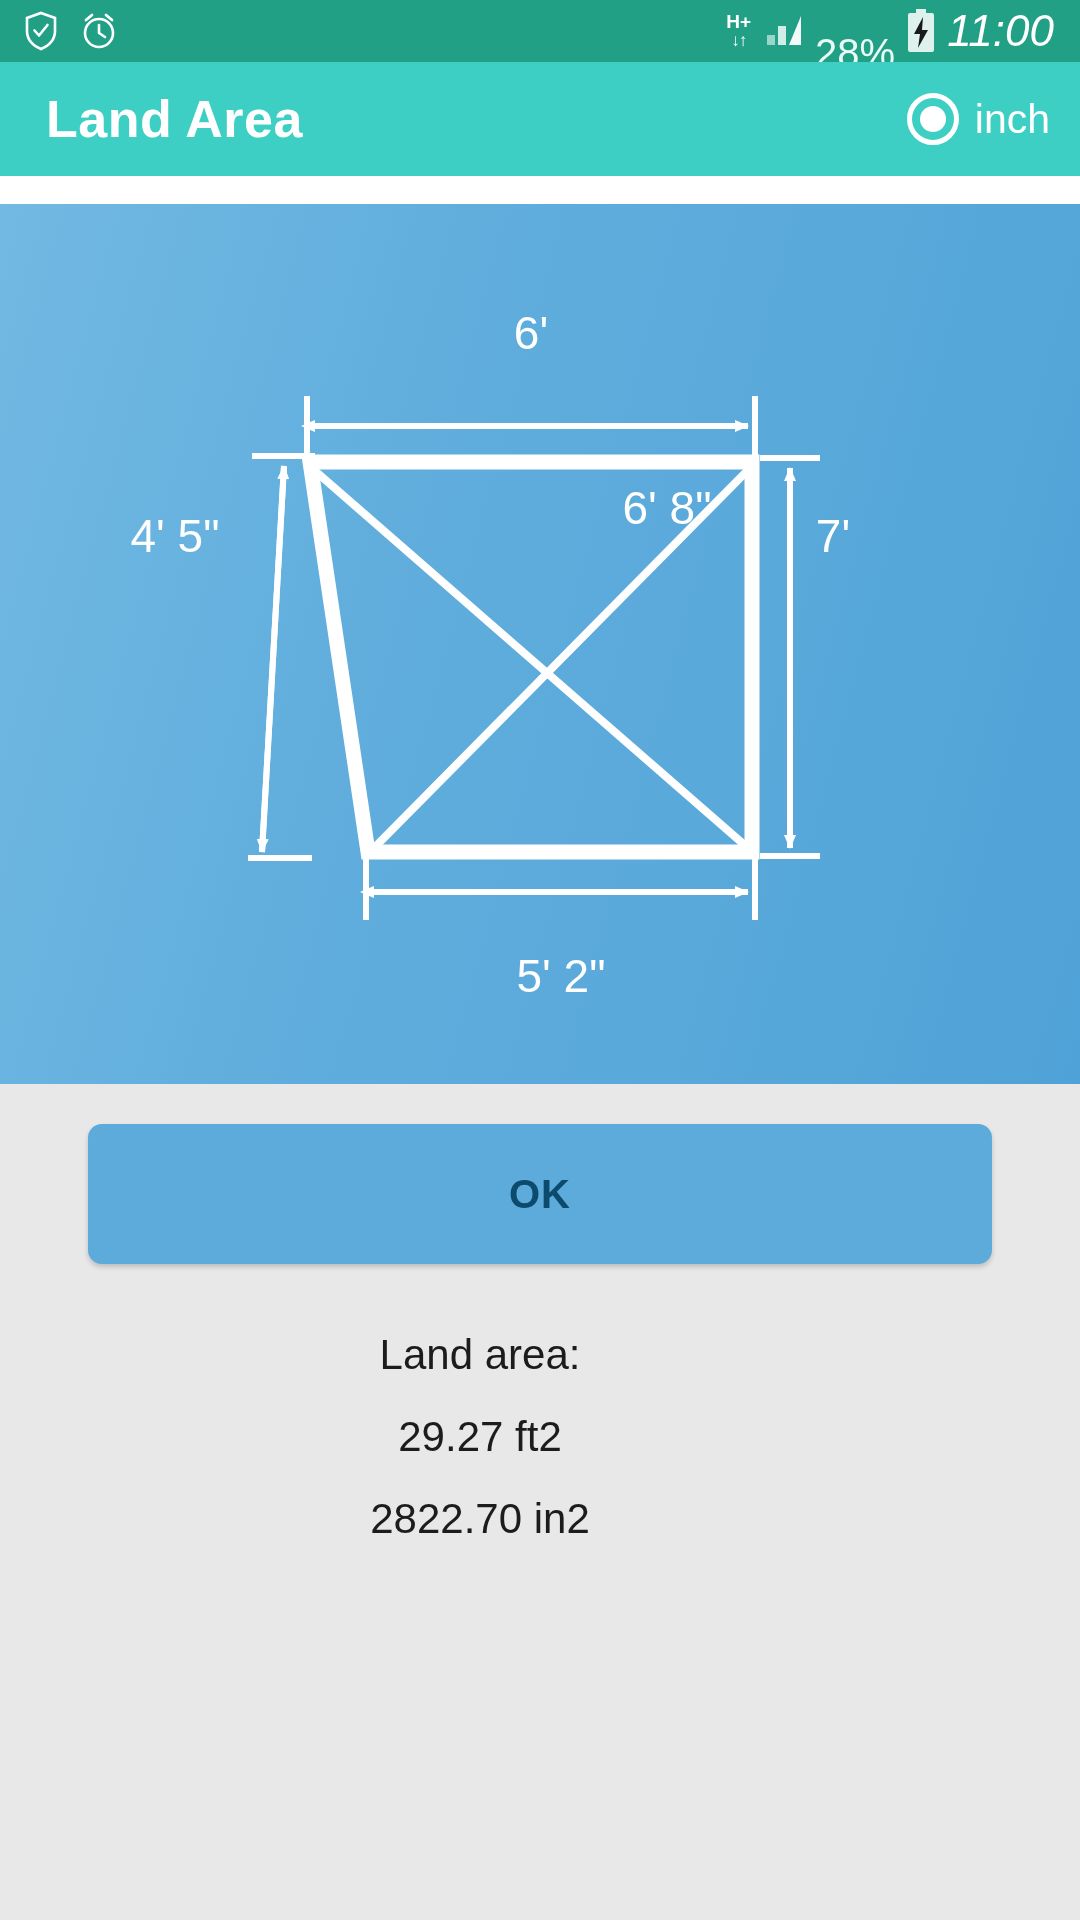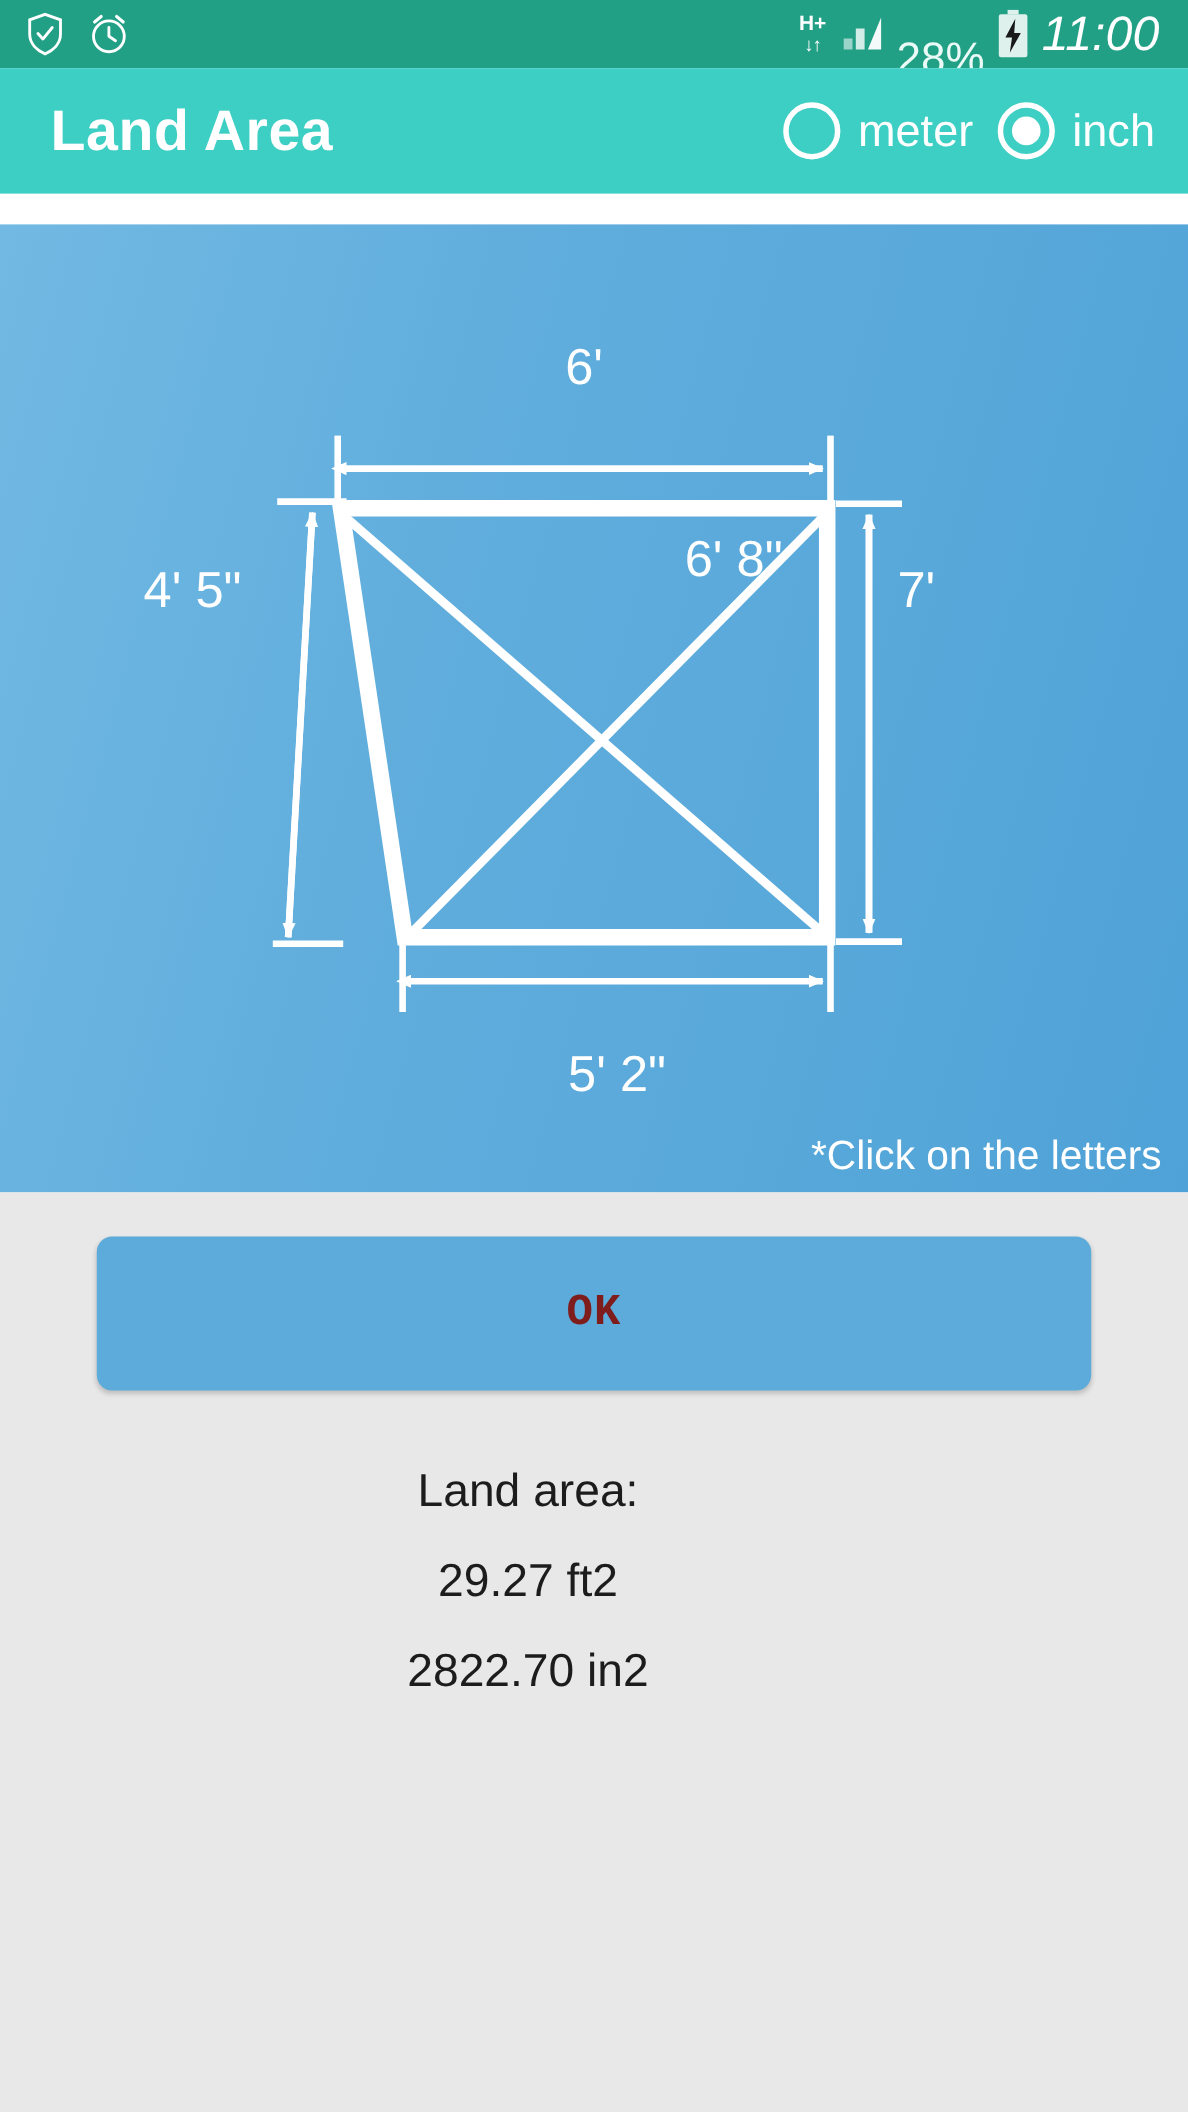--- a/index.html
+++ b/index.html
@@ -149,22 +149,22 @@
   }
   .ok-button {
     position: absolute;
     top: 40px;
     left: 88px;
     width: 904px;
     height: 140px;
     background: #5dabda;
     border: none;
     border-radius: 14px;
-    color: #7f1d1d;
-    font-family: Liberation Mono, monospace;
+    color: #0c4a6e;
+    font-family: Liberation Sans, sans-serif;
     font-size: 40px;
     font-weight: bold;
     letter-spacing: 1px;
     box-shadow: 0 3px 5px rgba(0,0,0,0.18);
     cursor: pointer;
   }
   .results {
     position: absolute;
     top: 230px;
     left: 0;
@@ -212,26 +212,20 @@
       <path d="M18 9 L9 26 H15 L13 40 L23 22 H17 Z" fill="#1a1a1a"></path>
     </svg>
     <div class="clock">11:00</div>
   </div>
 </div>
 
 <div class="app-bar">
   <div class="app-title">Land Area</div>
 
   <div class="unit-group">
-    <div class="radio-opt">
-      <span class="radio-circle">
-        
-      </span>
-      <span class="radio-label">meter</span>
-    </div>
     <div class="radio-opt selected">
       <span class="radio-circle">
         <span class="dot"></span>
       </span>
       <span class="radio-label">inch</span>
     </div>
   </div>
 </div>
 
 <div class="diagram">
@@ -284,21 +278,20 @@
 
     <text x="175" y="348" fill="#ffffff" font-family="Liberation Sans, sans-serif" font-size="46" text-anchor="middle">4' 5"</text>
 
     <text x="833" y="348" fill="#ffffff" font-family="Liberation Sans, sans-serif" font-size="46" text-anchor="middle">7'</text>
 
     <text x="561" y="788" fill="#ffffff" font-family="Liberation Sans, sans-serif" font-size="46" text-anchor="middle">5' 2"</text>
 
     <text x="667" y="320" fill="#ffffff" font-family="Liberation Sans, sans-serif" font-size="46" text-anchor="middle">6' 8"</text>
   </svg>
 
-  <div class="hint">*Click on the letters</div>
 </div>
 
 <div class="lower">
   <button class="ok-button">OK</button>
 
   <div class="results">
     <div class="result-line">Land area:</div>
     <div class="result-line">29.27 ft2</div>
     <div class="result-line">2822.70 in2</div>
   </div>

